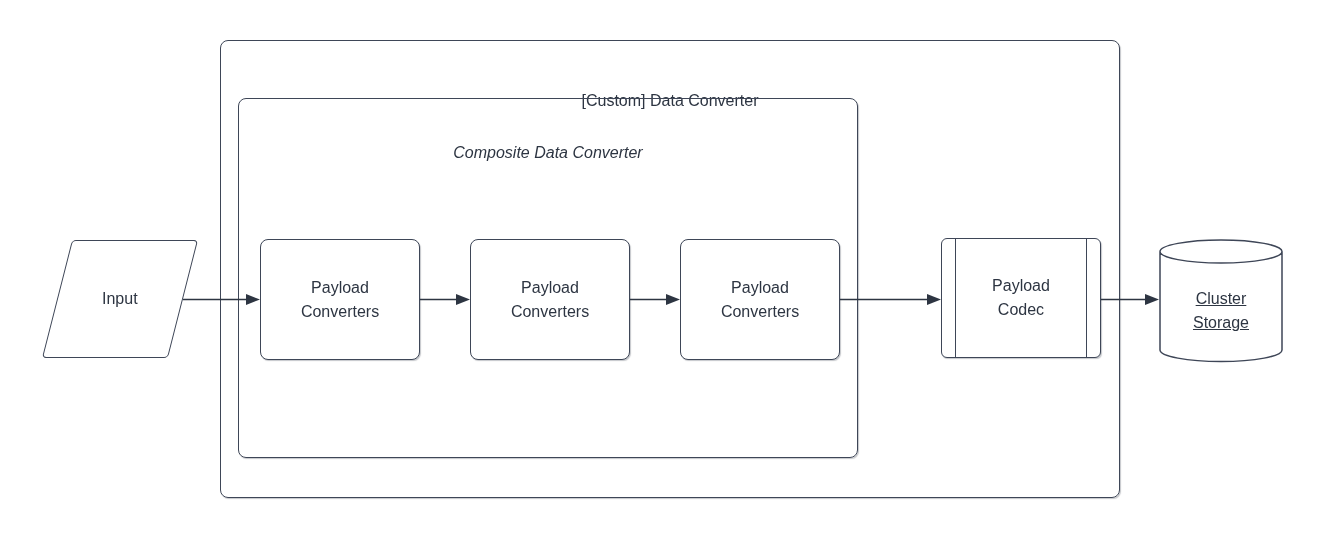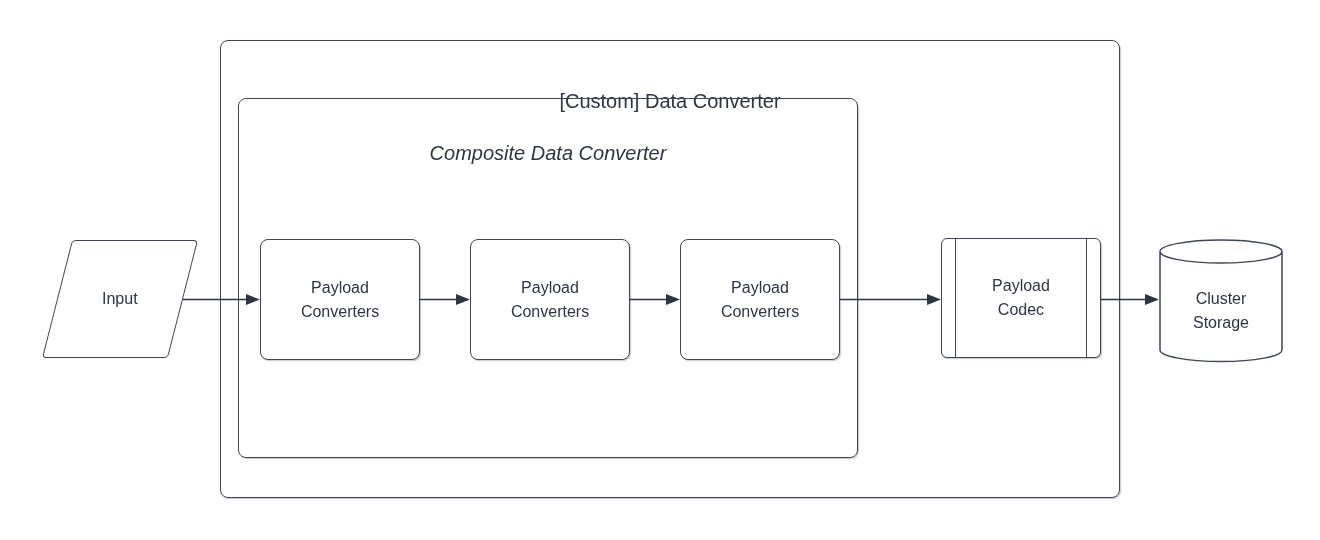--- a/index.html
+++ b/index.html
@@ -25,21 +25,21 @@
     border-radius: 8px;
     background: transparent;
     box-shadow: 1px 1.5px 1px -0.5px rgba(46,54,68,0.28);
   }
   .outer-box { left: 220px; top: 40px; width: 900px; height: 458px; }
   .inner-box { left: 238px; top: 98px; width: 620px; height: 360px; }
   .group-label {
     position: absolute;
     left: 0; right: 0;
     text-align: center;
-    font-size: 20px;
+    font-size: 16px;
     line-height: 18px;
   }
   .outer-box .group-label { top: 51px; }
   .inner-box .group-label { top: 45px; font-style: italic; }
 
   .node-text {
     font-size: 16px;
     line-height: 24px;
     text-align: center;
     white-space: pre-line;
@@ -118,20 +118,21 @@
     stroke: var(--stroke);
     stroke-width: 1.5;
   }
   .cyl-label {
     position: absolute;
     left: 0; right: 0;
     top: 22px; bottom: 2px;
     display: flex;
     align-items: center;
     justify-content: center;
+    text-decoration: underline;
   }
 
   .arrows {
     position: absolute;
     left: 0; top: 0;
     width: 1320px;
     height: 540px;
     pointer-events: none;
   }
   .arrows line { stroke: var(--arrow); stroke-width: 1.5; }

